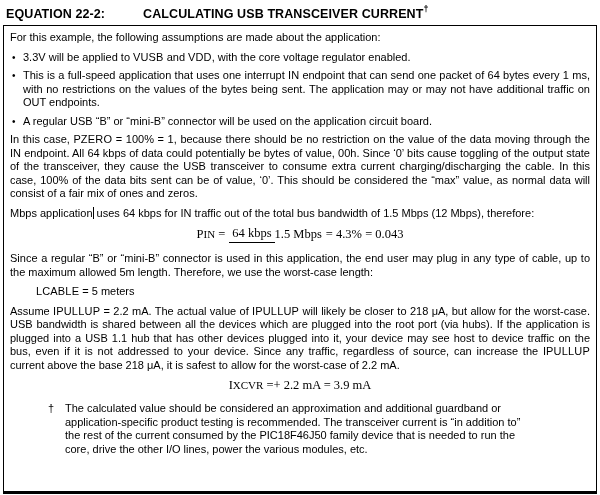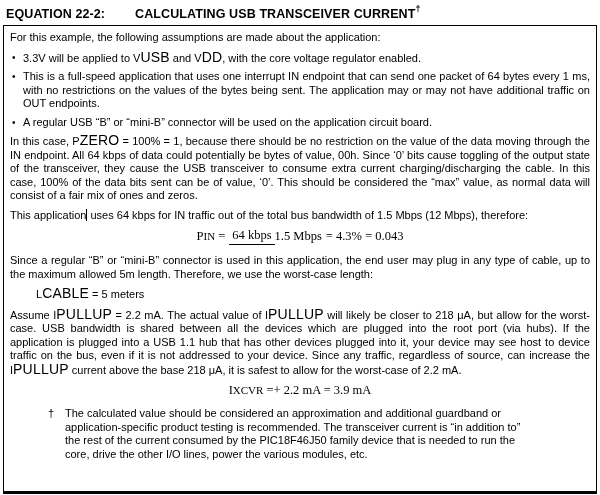--- a/index.html
+++ b/index.html
@@ -6,34 +6,34 @@
   .page{
     width:600px;height:495px;box-sizing:border-box;
     background:#fff;color:#000;
     font-family:"Liberation Sans",sans-serif;
     padding:2px 2px 0 2px;overflow:hidden;
   }
   .eq-title{
     font-weight:bold;font-size:12.5px;letter-spacing:0.1px;
     padding:3px 2px 4px 4px;white-space:nowrap;
   }
-  .t-label{margin-right:30px;}
+  .t-label{margin-right:38px;}
   .t-dagger{font-size:9px;position:relative;top:-1px;}
   .note-box{
     border:1px solid #000;border-bottom-width:3px;
     margin:0 1px;box-sizing:border-box;
     height:469px;padding:5px 6px 20px 6px;overflow:hidden;
   }
   .para{font-size:11px;line-height:13.5px;margin:0 0 6px 0;}
   .just{text-align:justify;}
   .bullets{list-style:none;margin:0 0 2px 0;padding:0;}
   .bullets li{display:flex;margin:0 0 5px 0;font-size:11px;line-height:13.5px;}
   .bullet{flex:none;width:11px;padding-left:2px;font-size:10px;}
   .li-text{flex:1;text-align:justify;}
-  .sc{font-size:14px;letter-spacing:0.2px;}
+  .sc{font-size:11px;letter-spacing:0.2px;}
   .caret{display:inline-block;width:1px;height:12px;background:#000;vertical-align:-2px;}
   .equation{
     display:flex;justify-content:center;align-items:center;
     font-family:"Liberation Serif",serif;font-size:12.5px;
     margin:3px 0 9px 0;
   }
   .sc-eq{font-size:11px;}
   .frac{display:inline-flex;flex-direction:row;text-align:center;margin:0 4px;}
   .num{border-bottom:1px solid #000;padding:0 3px 1px 3px;}
   .den{padding-top:1px;}
@@ -65,21 +65,21 @@
         <span class="li-text">This is a full-speed application that uses one interrupt IN endpoint that can send one packet of 64 bytes every 1 ms, with no restrictions on the values of the bytes being sent. The application may or may not have additional traffic on OUT endpoints.</span>
       </li>
       <li>
         <span class="bullet">•</span>
         <span class="li-text">A regular USB “B” or “mini-B” connector will be used on the application circuit board.</span>
       </li>
     </ul>
 
     <p class="para just"><span>In this case, P</span><span class="sc">ZERO</span><span> = 100% = 1, because there should be no restriction on the value of the data moving through the IN endpoint. All 64 kbps of data could potentially be bytes of value, 00h. Since ‘0’ bits cause toggling of the output state of the transceiver, they cause the USB transceiver to consume extra current charging/discharging the cable. In this case, 100% of the data bits sent can be of value, ‘0’. This should be considered the “max” value, as normal data will consist of a fair mix of ones and zeros.</span></p>
 
-    <p class="para"><span>This application</span><span class="caret"></span><span> uses 64 kbps for IN traffic out of the total bus bandwidth of 1.5 Mbps (12 Mbps), therefore:</span></p>
+    <p class="para"><span>Mbps application</span><span class="caret"></span><span> uses 64 kbps for IN traffic out of the total bus bandwidth of 1.5 Mbps (12 Mbps), therefore:</span></p>
 
     <div class="equation">
       <span><span>P</span><span class="sc-eq">IN</span><span> = </span></span>
       <span class="frac">
         <span class="num">64 kbps</span>
         <span class="den">1.5 Mbps</span>
       </span>
       <span> = 4.3% = 0.043</span>
     </div>
 

